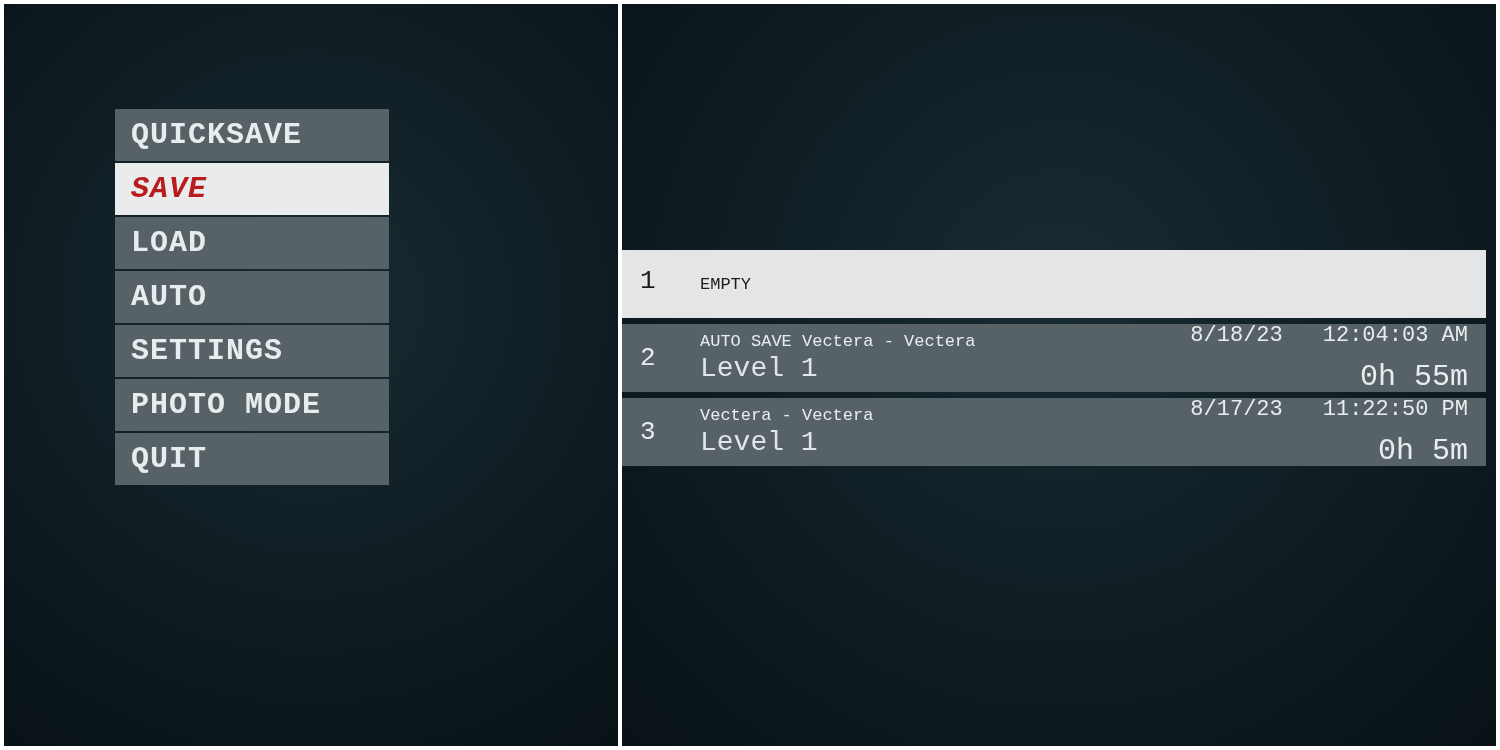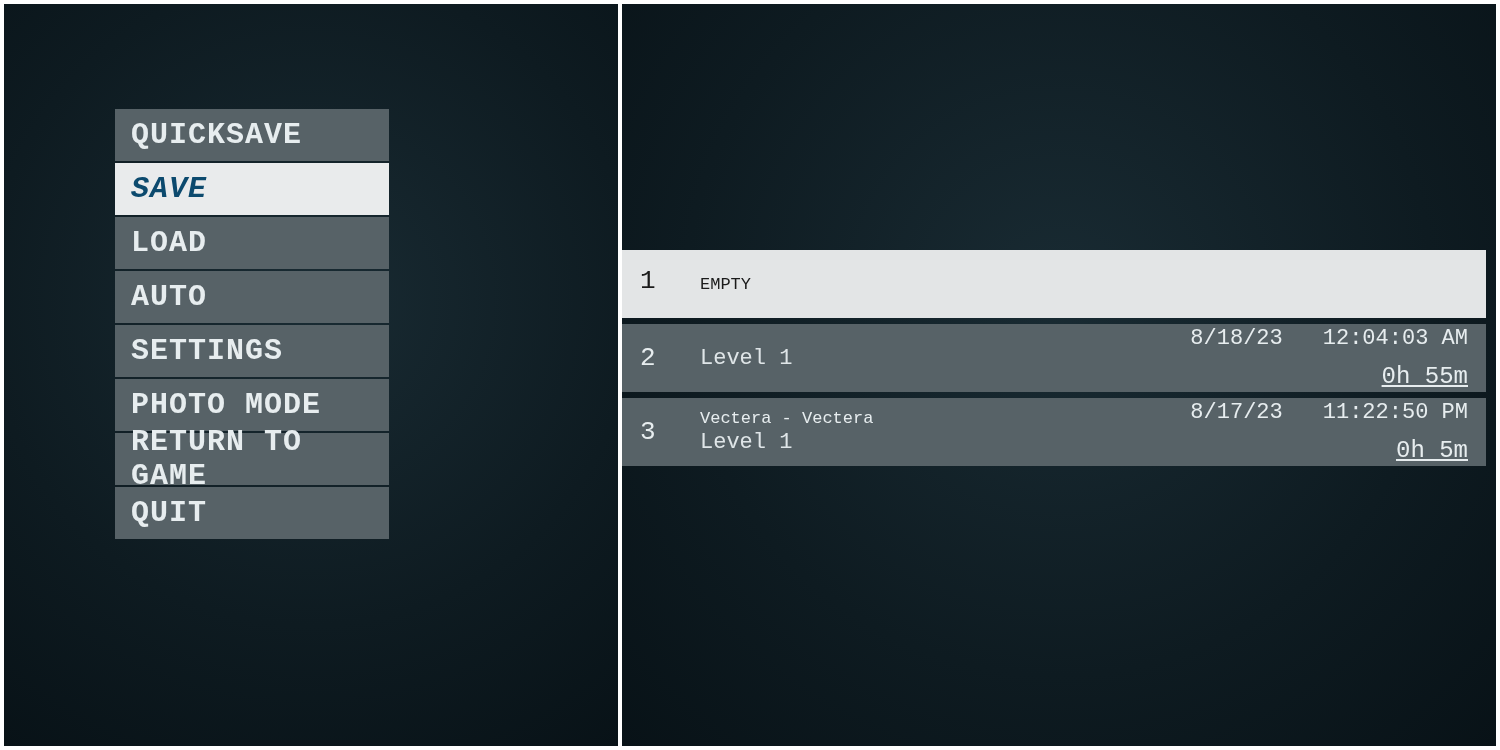--- a/index.html
+++ b/index.html
@@ -47,21 +47,21 @@
     letter-spacing: 1px;
     cursor: pointer;
     user-select: none;
   }
   .menu-item.normal {
     background: #576267;
     color: #e7edef;
   }
   .menu-item.selected {
     background: #e9ebec;
-    color: #0c4a6e;
+    color: #b91c1c;
     font-style: italic;
   }
 
   
   .slots {
     position: absolute;
     top: 246px;
     left: 0;
     right: 10px;
     display: flex;
@@ -85,30 +85,30 @@
     align-items: center;
   }
   .slot .body {
     flex: 1;
     display: flex;
     flex-direction: column;
     justify-content: center;
     gap: 2px;
   }
   .slot .title { font-size: 17px; font-weight: 500; }
-  .slot .sub   { font-size: 22px; opacity: .95; }
+  .slot .sub   { font-size: 28px; opacity: .95; }
   .slot .meta  {
     display: flex;
     flex-direction: column;
     align-items: flex-end;
     gap: 12px;
     min-width: 270px;
   }
   .slot .meta .line { display: flex; gap: 40px; font-size: 22px; }
-  .slot .meta .dur  { font-size: 24px; text-decoration: underline; }
+  .slot .meta .dur  { font-size: 30px; }
   .slot.empty .idx { align-items: flex-end; padding-bottom: 6px; }
 </style>
 </head>
 <body>
 
 <div class="panel panel-left">
   <div class="menu">
     <div class="menu-item normal">
         <span>QUICKSAVE</span>
       </div>
@@ -121,42 +121,40 @@
     <div class="menu-item normal">
         <span>AUTO</span>
       </div>
     <div class="menu-item normal">
         <span>SETTINGS</span>
       </div>
     <div class="menu-item normal">
         <span>PHOTO MODE</span>
       </div>
     <div class="menu-item normal">
-        <span>RETURN TO GAME</span>
-      </div>
-    <div class="menu-item normal">
         <span>QUIT</span>
       </div>
   </div>
 </div>
 
 <div class="panel panel-right">
   <div class="slots">
 
     <div class="slot selected empty">
       <div class="idx">1</div>
       <div class="body">
         <div class="title">EMPTY</div>
       </div>
       <div class="meta"></div>
     </div>
 
     <div class="slot normal">
       <div class="idx">2</div>
       <div class="body">
+        <div class="title">AUTO SAVE Vectera - Vectera</div>
         <div class="sub">Level 1</div>
       </div>
       <div class="meta">
         <div class="line">
           <span>8/18/23</span>
           <span>12:04:03 AM</span>
         </div>
         <div class="dur">0h 55m</div>
       </div>
     </div>

